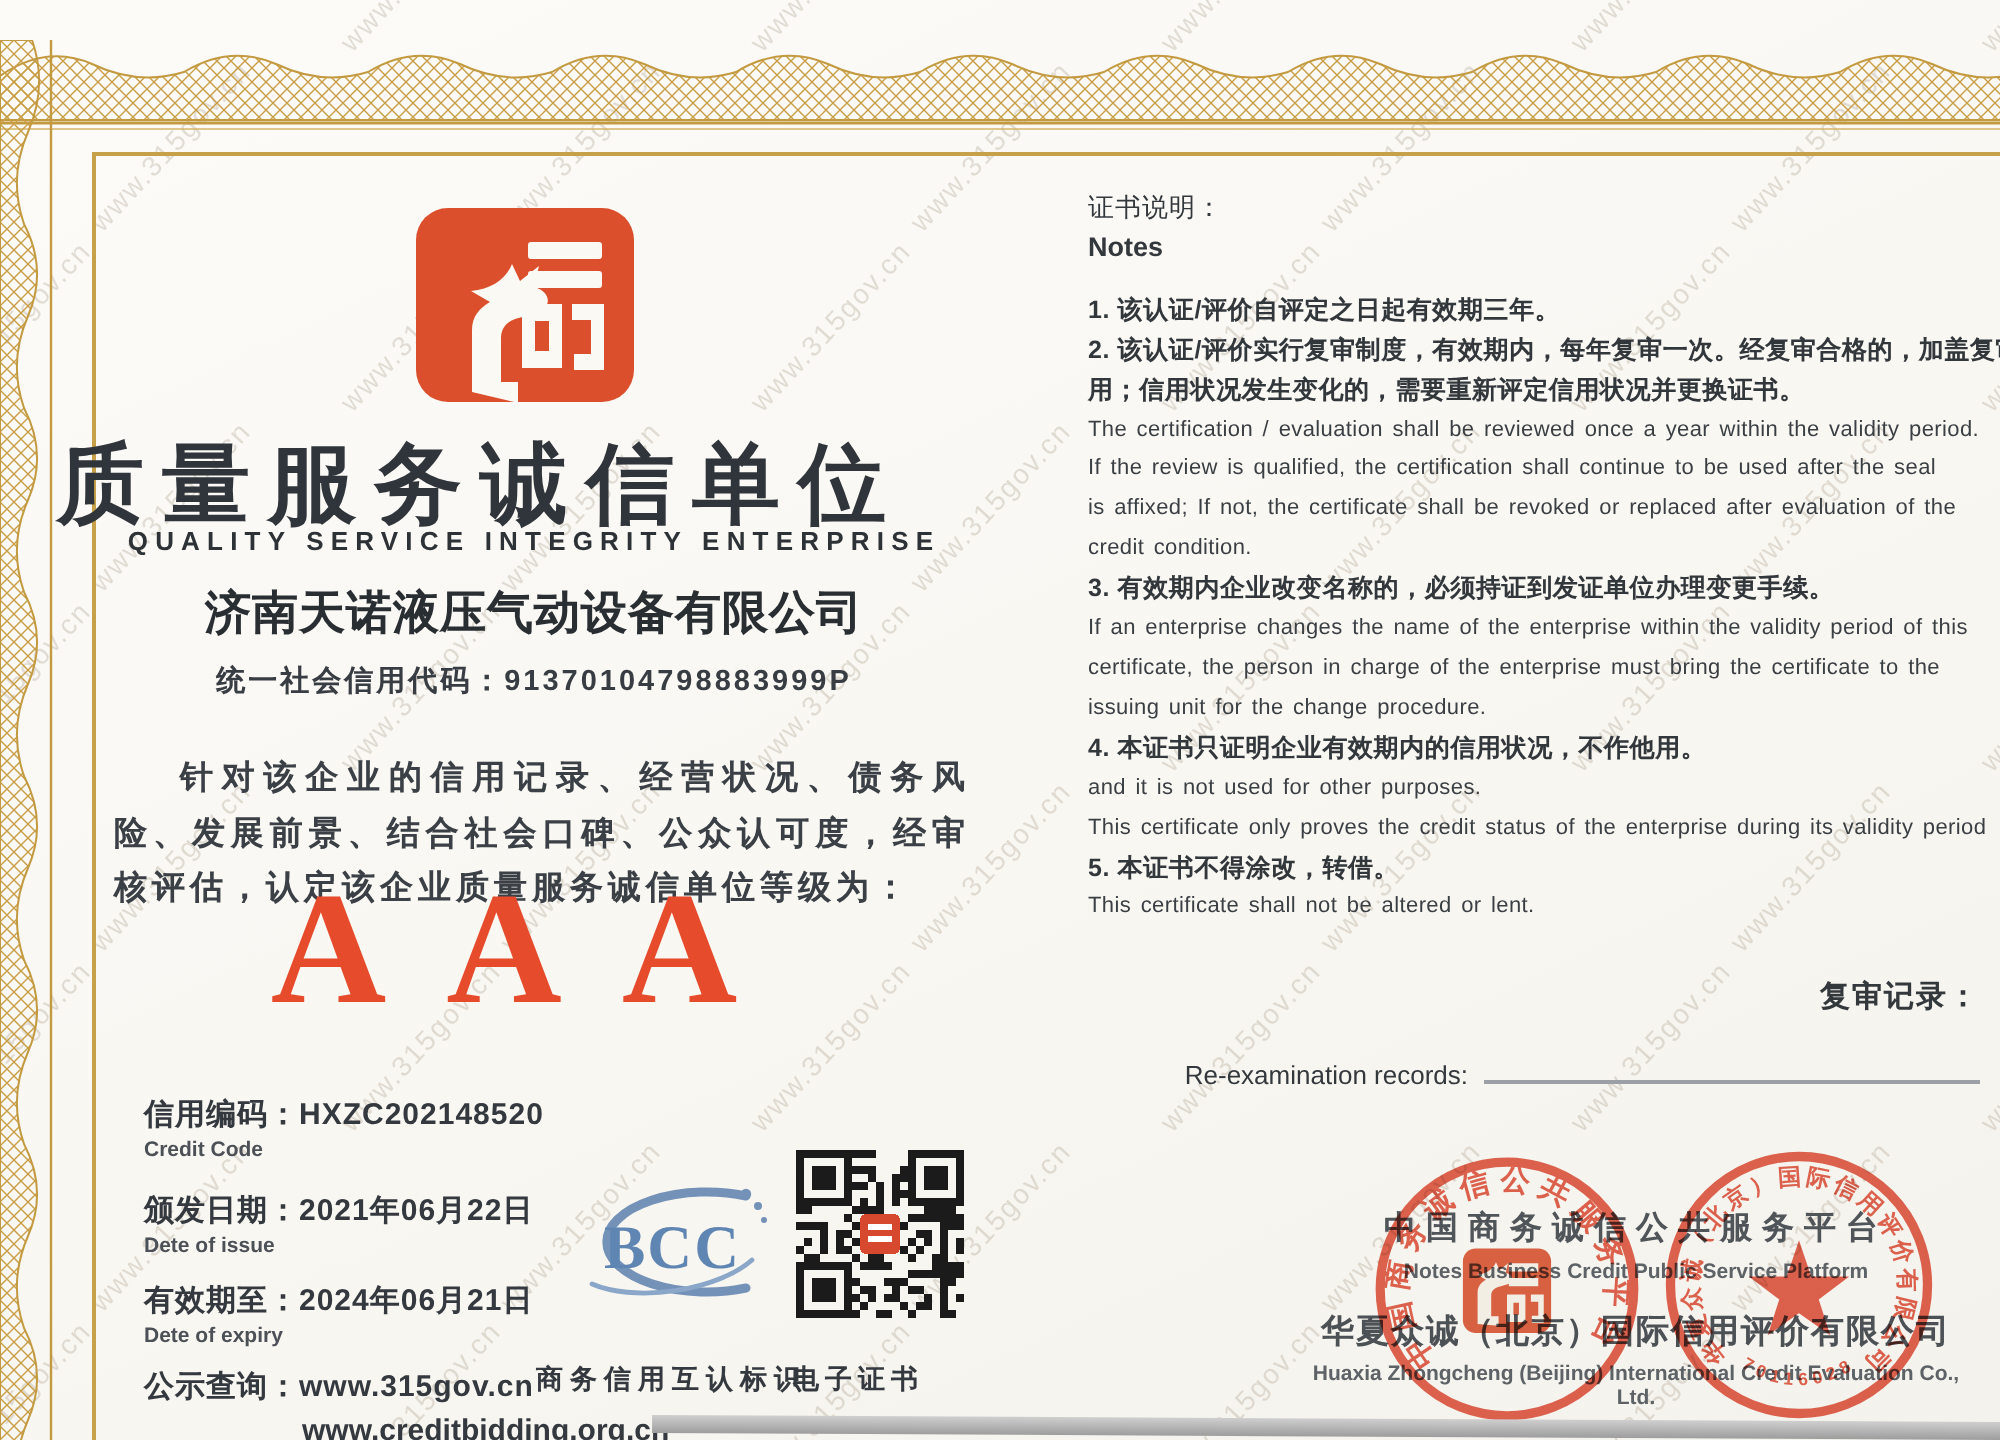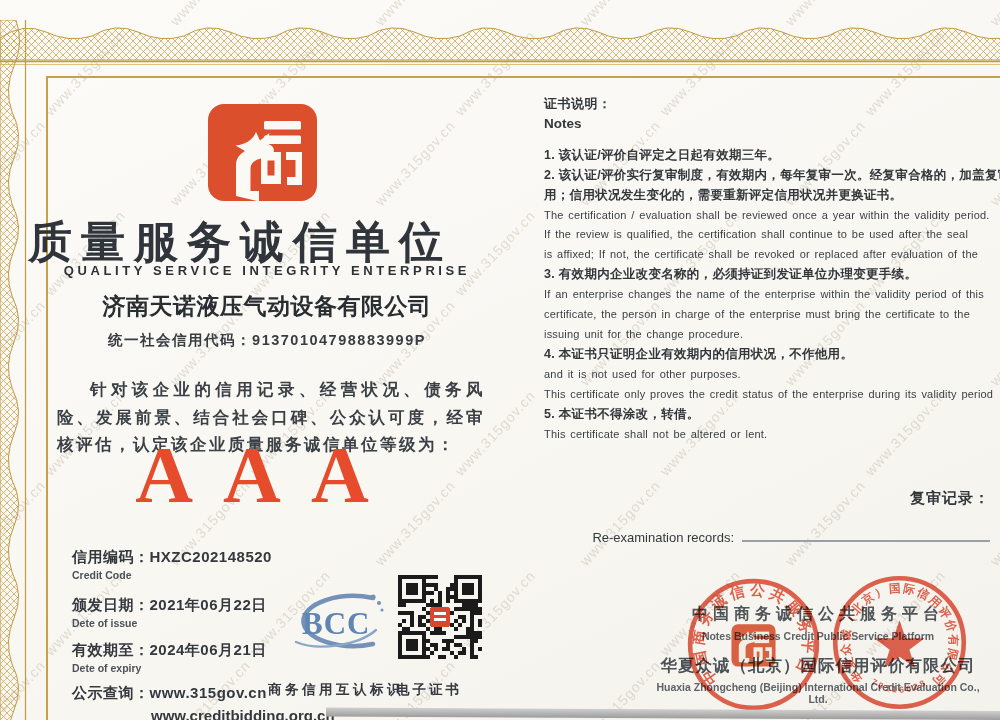--- a/index.html
+++ b/index.html
@@ -39,21 +39,21 @@
   .field .sub{font-size:10.5px;font-weight:700;color:#4c5157;margin-top:2px;}
   .field .line2{font-size:15px;font-weight:700;color:#34393f;margin-left:79px;margin-top:4px;}
   .bcc-wrap{left:278px;top:589px;width:106px;height:64px;}
   .bcc-label{left:258px;top:681px;width:146px;text-align:right;font-size:13.5px;font-weight:700;
              letter-spacing:3.5px;color:#34393f;}
   .qr-wrap{left:398px;top:575px;width:84px;height:84px;}
   .qr-label{left:396px;top:681px;width:88px;text-align:left;font-size:13.5px;font-weight:700;
             letter-spacing:3px;color:#34393f;}
   
   .notes{left:544px;top:94px;width:440px;}
-  .notes .h-zh{font-size:13px;font-weight:700;line-height:19.9px;letter-spacing:.5px;}
+  .notes .h-zh{font-size:13px;font-weight:400;line-height:19.9px;letter-spacing:.5px;}
   .notes .h-en{font-size:13.5px;font-weight:700;line-height:19.9px;}
   .note-line{line-height:19.9px;white-space:nowrap;}
   .note-line.zh{font-size:12.5px;font-weight:600;color:#32373c;letter-spacing:.3px;}
   .note-line.en{font-size:11px;color:#3a3f44;letter-spacing:.2px;word-spacing:1.5px;}
   .review{left:550px;top:489px;width:440px;text-align:right;}
   .review .zh{font-size:15px;font-weight:700;letter-spacing:1px;}
   .review .en{font-size:13px;font-weight:400;margin-top:20px;}
   .review .uline{display:inline-block;width:248px;height:12px;border-bottom:2px solid #9aa0a6;
                  margin-left:8px;}
   
@@ -422,20 +422,21 @@
   <div class="abs notes">
     <div class="h-zh">证书说明：</div>
     <div class="h-en">Notes</div>
     <div id="notes-lines" style="margin-top:12px;">
         <div class="note-line zh">1. 该认证/评价自评定之日起有效期三年。</div>
         <div class="note-line zh">2. 该认证/评价实行复审制度，有效期内，每年复审一次。经复审合格的，加盖复审章后可继续使</div>
         <div class="note-line zh">用；信用状况发生变化的，需要重新评定信用状况并更换证书。</div>
         <div class="note-line en">The certification / evaluation shall be reviewed once a year within the validity period.</div>
         <div class="note-line en">If the review is qualified,  the certification shall continue to be used after the seal</div>
         <div class="note-line en">is affixed; If not, the certificate shall be revoked or replaced after evaluation of the</div>
+        <div class="note-line en">credit condition.</div>
         <div class="note-line zh">3. 有效期内企业改变名称的，必须持证到发证单位办理变更手续。</div>
         <div class="note-line en">If an enterprise changes the name of the enterprise within the validity period of this</div>
         <div class="note-line en">certificate, the person in charge of the enterprise must bring the certificate to the</div>
         <div class="note-line en">issuing unit for the change procedure.</div>
         <div class="note-line zh">4. 本证书只证明企业有效期内的信用状况，不作他用。</div>
         <div class="note-line en">and it is not used for other purposes.</div>
         <div class="note-line en">This certificate only proves the credit status of the enterprise during its validity period</div>
         <div class="note-line zh">5. 本证书不得涂改，转借。</div>
         <div class="note-line en">This certificate shall not be altered or lent.</div>
       </div>

